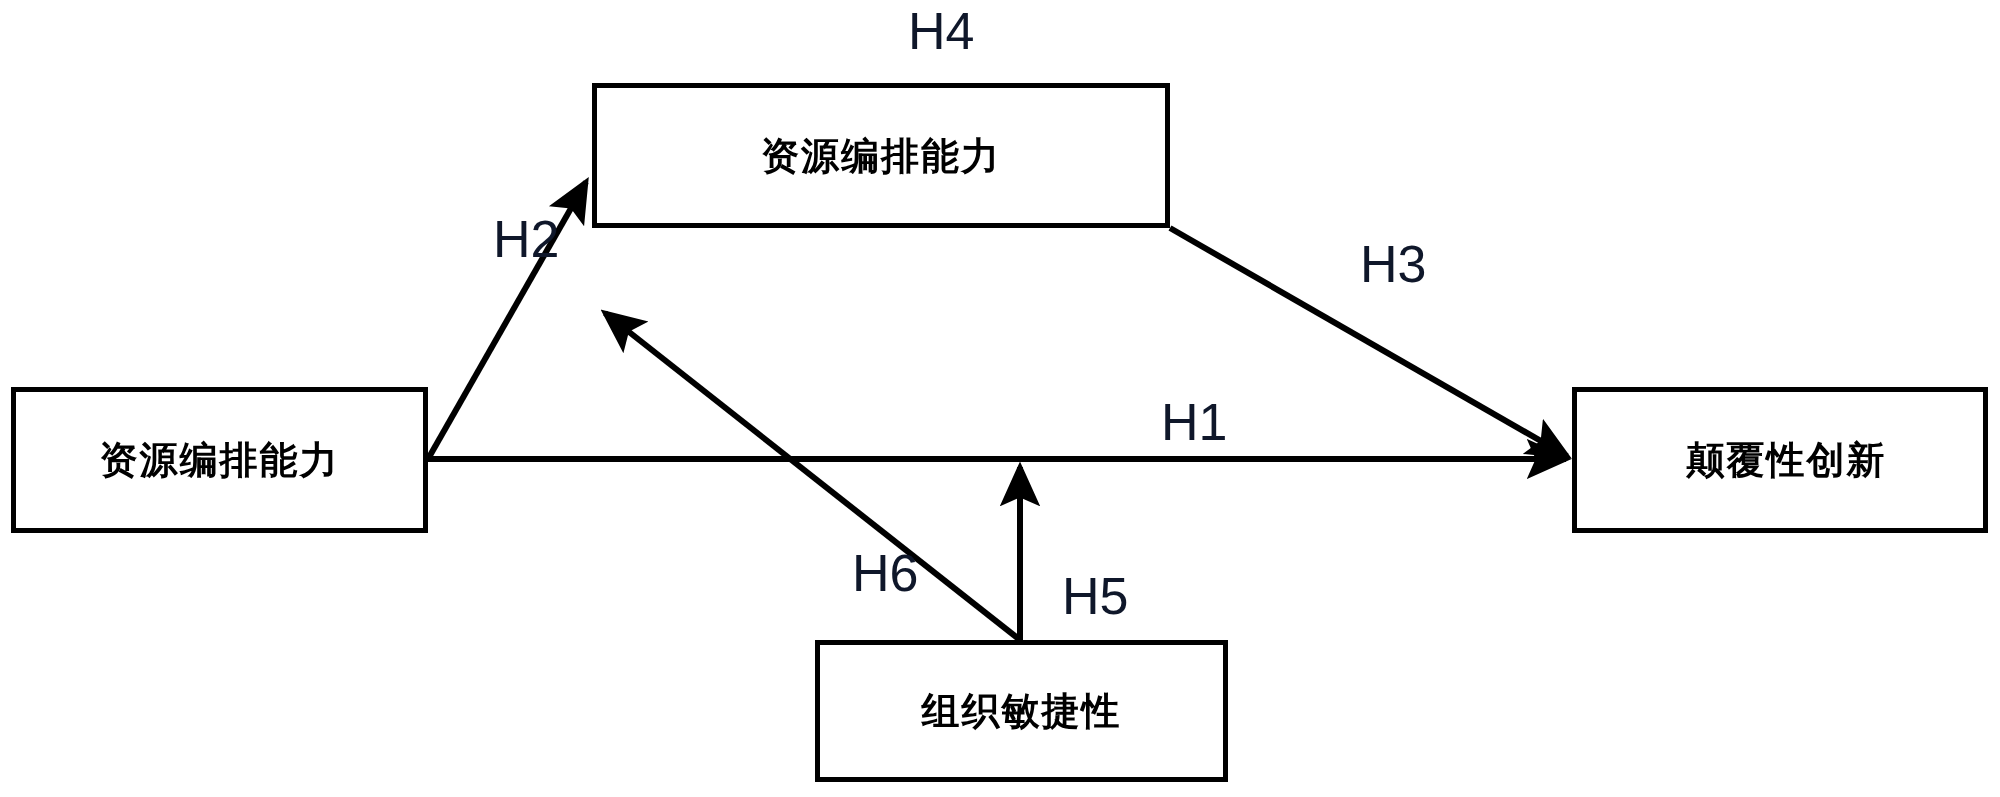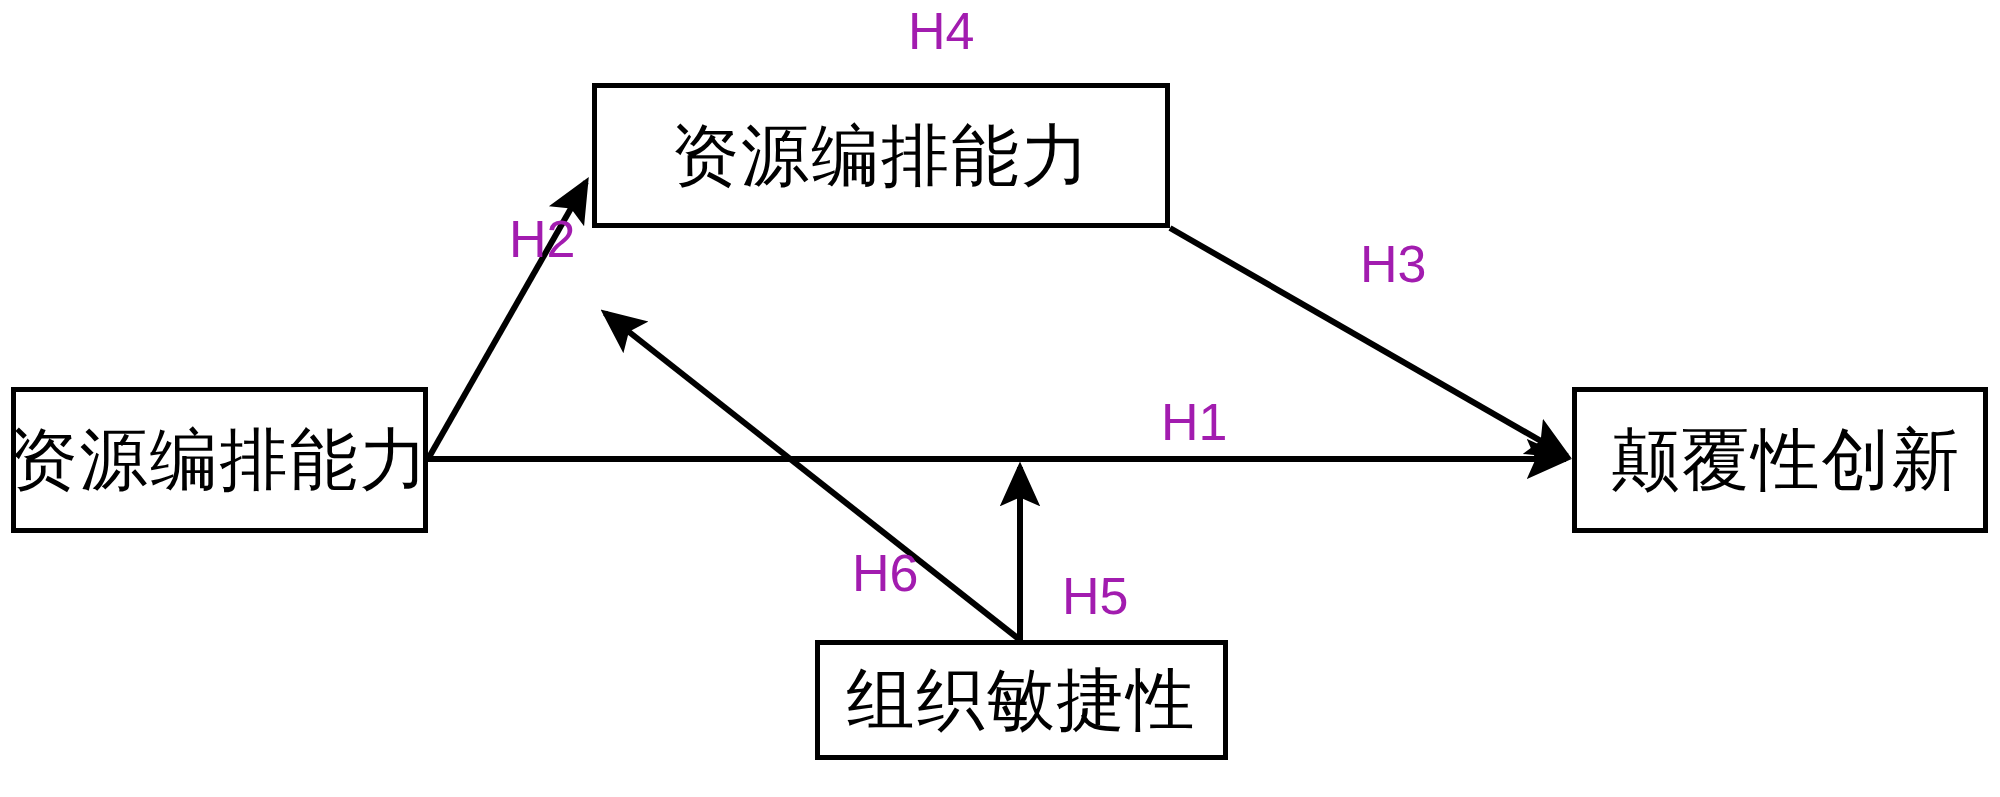--- a/index.html
+++ b/index.html
@@ -28,44 +28,44 @@
     position: absolute;
     box-sizing: border-box;
     border: 5px solid #000000;
     background: #ffffff;
     display: flex;
     align-items: center;
     justify-content: center;
   }
   .node-label {
     font-family: "DejaVu Sans", "Liberation Sans", sans-serif;
-    font-size: 68px;
-    font-weight: 400;
+    font-size: 38px;
+    font-weight: 700;
     color: #000000;
     letter-spacing: 2px;
     line-height: 1;
     white-space: nowrap;
   }
   .edge-label {
     position: absolute;
     font-family: "Liberation Sans", sans-serif;
     font-size: 52px;
     font-weight: 400;
-    color: #a21caf;
+    color: #0f172a;
     line-height: 1;
     white-space: nowrap;
   }
   
   #node-resource      { left: 592px;  top: 83px;  width: 578px; height: 145px; }
   #node-bigdata       { left: 11px;   top: 387px; width: 417px; height: 146px; }
   #node-innovation    { left: 1572px; top: 387px; width: 416px; height: 146px; padding-left: 13px; }
-  #node-agility       { left: 815px;  top: 640px; width: 413px; height: 120px; }
+  #node-agility       { left: 815px;  top: 640px; width: 413px; height: 142px; }
   
   #label-h4 { left: 908px;  top: 5px;   }
-  #label-h2 { left: 493px;  top: 213px; margin-left: 16px; }
+  #label-h2 { left: 493px;  top: 213px; }
   #label-h3 { left: 1360px; top: 238px; }
   #label-h1 { left: 1155px; top: 396px; margin-left: 6px; }
   #label-h5 { left: 1062px; top: 570px; }
   #label-h6 { left: 852px;  top: 547px; }
 </style>
 </head>
 <body>
 
 <div id="canvas">
 

